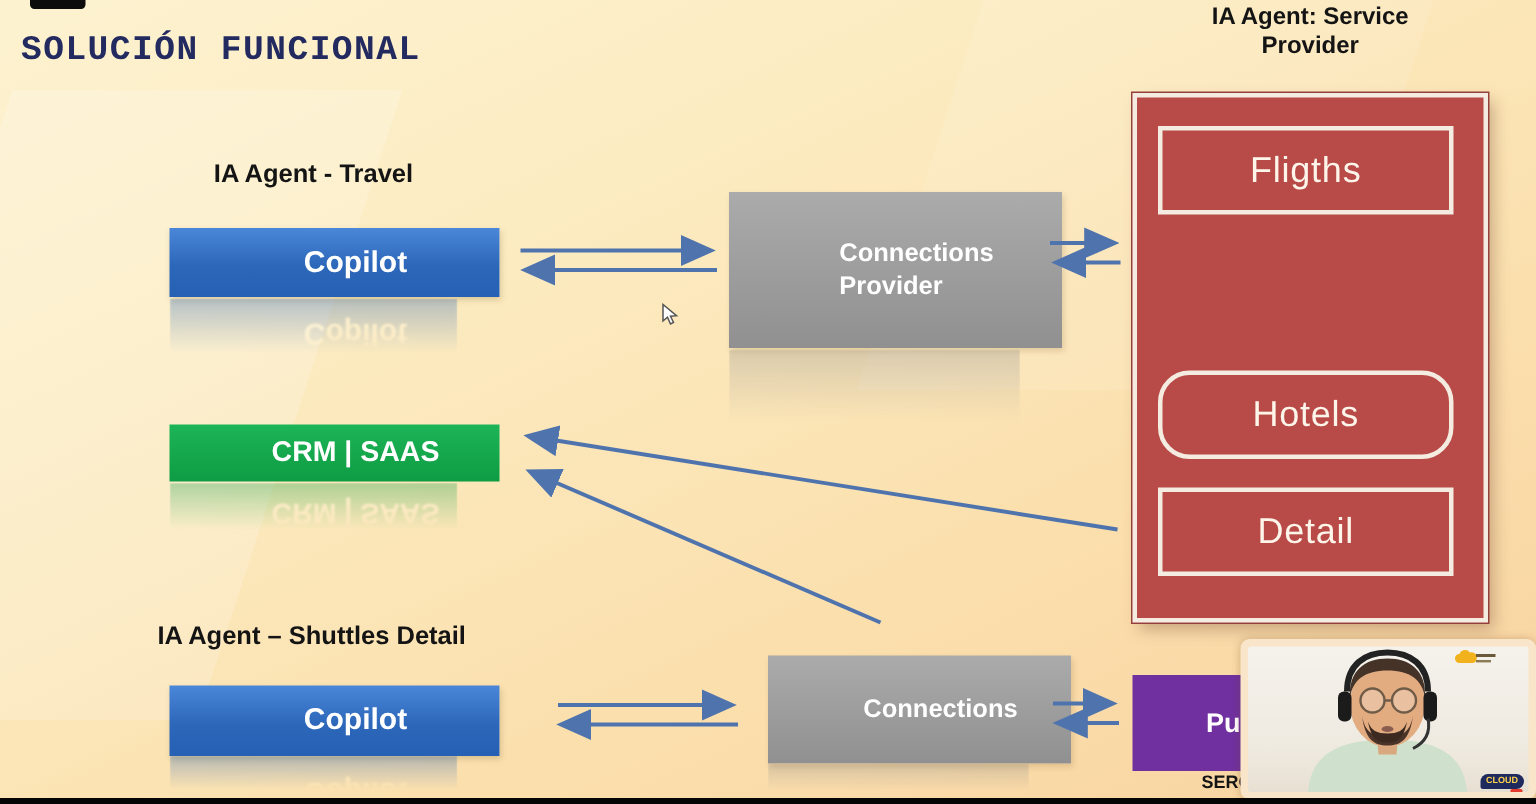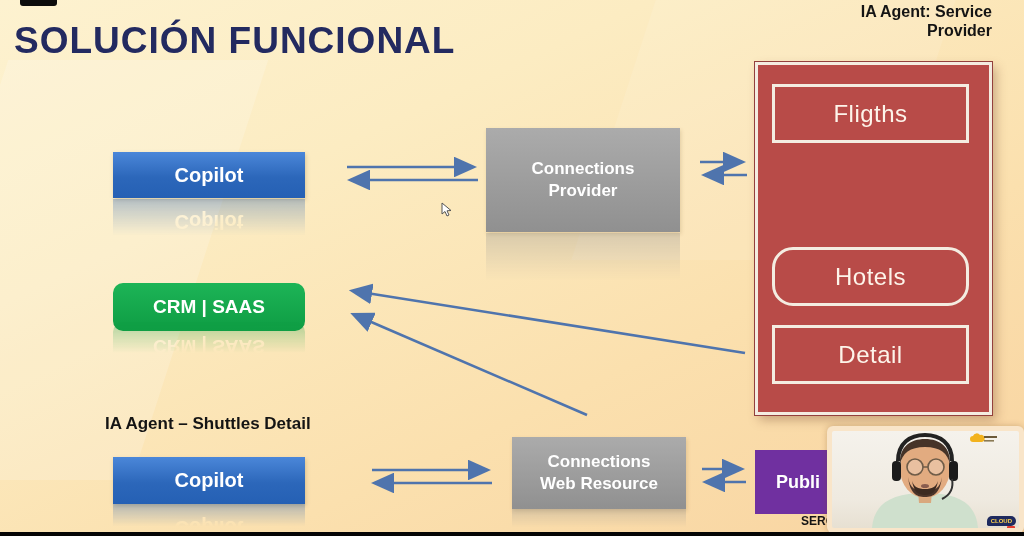--- a/index.html
+++ b/index.html
@@ -9,43 +9,43 @@
     background:linear-gradient(155deg,#fdf2d0 0%,#fcecc2 30%,#fbe0ae 65%,#f8d3a0 100%);
   }
   .bg-wedge{position:absolute;background:rgba(255,255,255,0.18);pointer-events:none;}
   .w1{left:-60px;top:60px;width:260px;height:420px;transform:skewX(-18deg);}
   .w2{left:620px;top:-40px;width:300px;height:300px;transform:skewX(-18deg);background:rgba(255,255,255,0.10);}
 
   .topleft-mark{position:absolute;left:20px;top:0;width:37px;height:6px;background:#0c0c0c;border-radius:0 0 3px 3px;}
   .bottom-bar{position:absolute;left:0;top:532px;width:1024px;height:4px;background:#050505;}
 
   .title{
-    position:absolute;left:14px;top:20px;font-size:37px;font-weight:800;
-    color:#232a60;letter-spacing:1px;
+    position:absolute;left:14px;top:20px;font-size:23px;font-weight:800;
+    color:#232a60;letter-spacing:1px;font-family:Liberation Mono, monospace;
   }
 
   .lbl{position:absolute;color:#141414;font-weight:700;font-size:17px;white-space:nowrap;}
   .lbl-travel{left:113px;top:106px;width:192px;text-align:center;}
   .lbl-detail{left:105px;top:414px;}
-  .lbl-sp{left:755px;top:2px;width:237px;text-align:right;font-size:16px;line-height:19px;}
+  .lbl-sp{left:755px;top:2px;width:237px;text-align:center;font-size:16px;line-height:19px;}
   .lbl-serg{left:801px;top:514px;font-size:12px;}
 
   .box{position:absolute;display:flex;align-items:center;justify-content:center;
-       color:#fff;font-weight:700;text-align:center;}
+       color:#fff;font-weight:700;padding-left:28px;}
   .copilot{left:113px;width:192px;height:46px;font-size:20px;
        background:linear-gradient(#4b87d9 0%,#2c67ba 55%,#2560b4 100%);
        box-shadow:1px 2px 4px rgba(120,90,40,.25);}
   .copilot.c1{top:152px;}
   .copilot.c2{top:457px;height:47px;}
   .graybox{background:linear-gradient(#ababab,#909090);font-size:17px;line-height:22px;
        box-shadow:1px 2px 4px rgba(120,90,40,.2);}
   .cp{left:486px;top:128px;width:194px;height:104px;}
   .cwr{left:512px;top:437px;width:174px;height:72px;}
-  .crm{left:113px;top:283px;width:192px;height:48px;font-size:19px;
-       background:linear-gradient(#1db457,#0e9c43);border-radius:10px;}
+  .crm{left:113px;top:283px;width:192px;height:38px;font-size:19px;
+       background:linear-gradient(#1db457,#0e9c43);}
   .publisher{left:755px;top:450px;width:86px;height:64px;background:#7030a0;font-size:18px;}
 
   .mirror{position:absolute;overflow:hidden;opacity:.38;filter:blur(.6px);
     -webkit-mask-image:linear-gradient(to bottom,rgba(0,0,0,.85),transparent 80%);
             mask-image:linear-gradient(to bottom,rgba(0,0,0,.85),transparent 80%);}
   .mirror .box{position:absolute;left:0;top:0;transform:scaleY(-1);}
 
   .redpanel{position:absolute;left:755px;top:62px;width:237px;height:353px;
     background:#b84b48;border:3px solid #f4ece1;box-sizing:border-box;
     box-shadow:0 0 0 1px #93403d,4px 5px 10px rgba(110,60,40,.35);padding-left:11px;}
@@ -69,20 +69,21 @@
 </head>
 <body>
 
 <div class="stage">
   <div class="bg-wedge w1"></div>
   <div class="bg-wedge w2"></div>
   <div class="topleft-mark"></div>
 
   <div class="title">SOLUCIÓN FUNCIONAL</div>
 
+  <div class="lbl lbl-travel">IA Agent - Travel</div>
 
   <div class="box copilot c1">Copilot</div>
   <div class="mirror" style="left:113px;top:199px;width:192px;height:46px;">
     <div class="box copilot" style="left:0;top:0;">Copilot</div>
   </div>
 
   <div class="box graybox cp">
     <div>
       <div>Connections</div>
       <div>Provider</div>
@@ -110,21 +111,20 @@
   <div class="lbl lbl-detail">IA Agent – Shuttles Detail</div>
 
   <div class="box copilot c2">Copilot</div>
   <div class="mirror" style="left:113px;top:504px;width:192px;height:28px;">
     <div class="box copilot" style="left:0;top:0;height:47px;">Copilot</div>
   </div>
 
   <div class="box graybox cwr">
     <div>
       <div>Connections</div>
-      <div>Web Resource</div>
     </div>
   </div>
   <div class="mirror" style="left:512px;top:509px;width:174px;height:23px;">
     <div class="box graybox" style="left:0;top:0;width:174px;height:72px;"></div>
   </div>
 
   <div class="box publisher">Publi</div>
   <div class="lbl lbl-serg">SERG</div>
 
   <svg class="arrows" width="1024" height="536">

